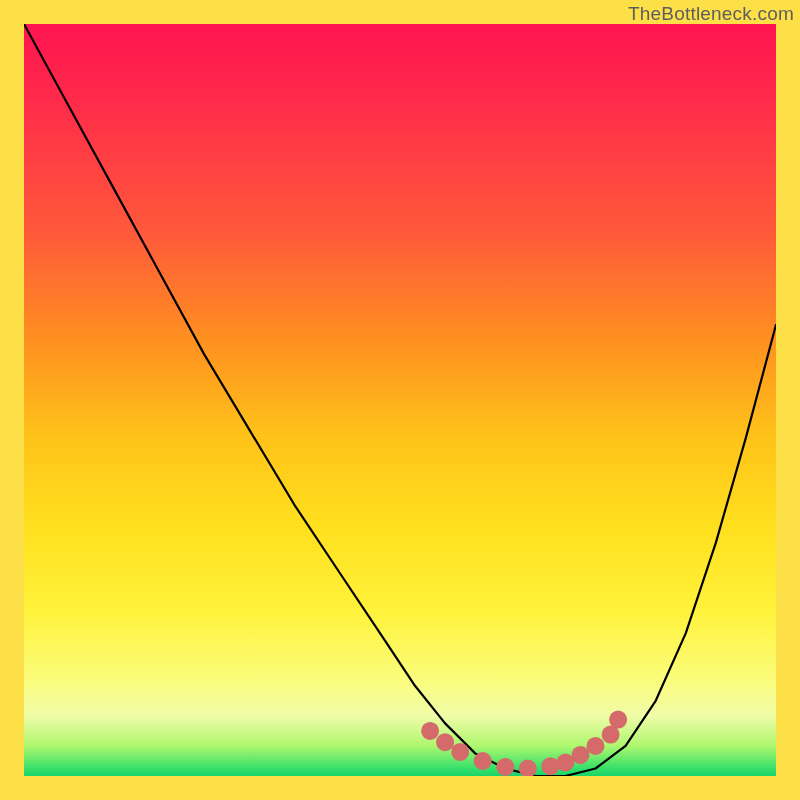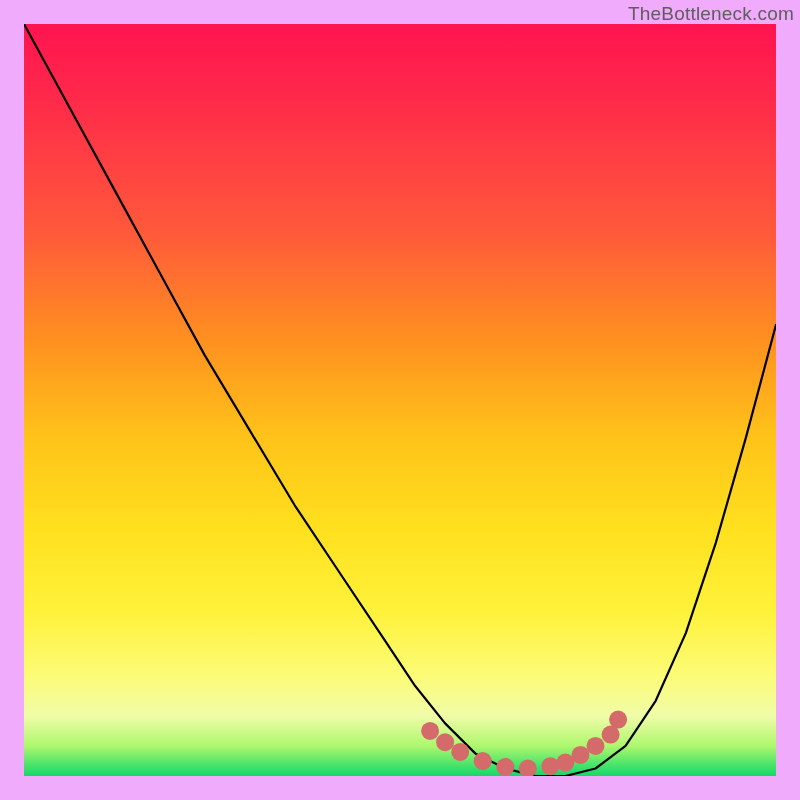--- a/index.html
+++ b/index.html
@@ -9,21 +9,21 @@
     height: 800px;
     background: #000;
     overflow: hidden;
   }
   .frame {
     position: absolute;
     left: 0;
     top: 0;
     width: 800px;
     height: 800px;
-    background: #f0abfc;
+    background: #fde047;
   }
   .plot {
     position: absolute;
     left: 24px;
     top: 24px;
     width: 752px;
     height: 752px;
     
     background: linear-gradient(
       to bottom,

